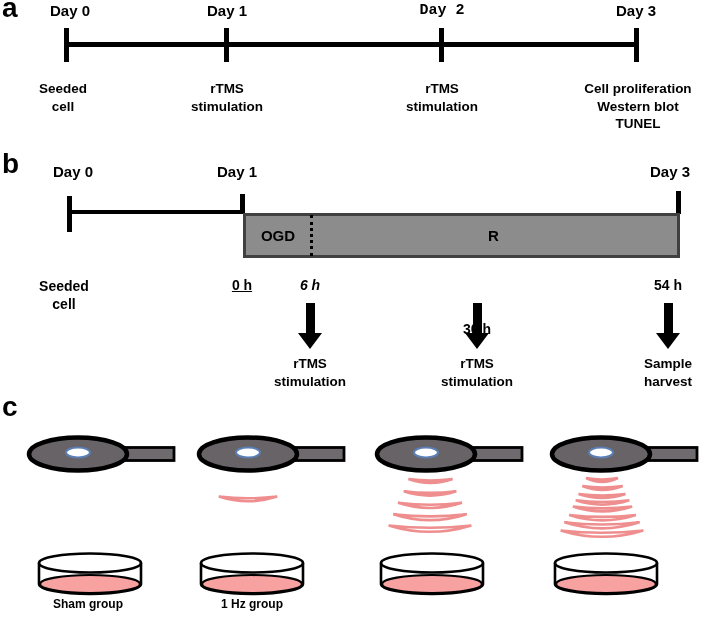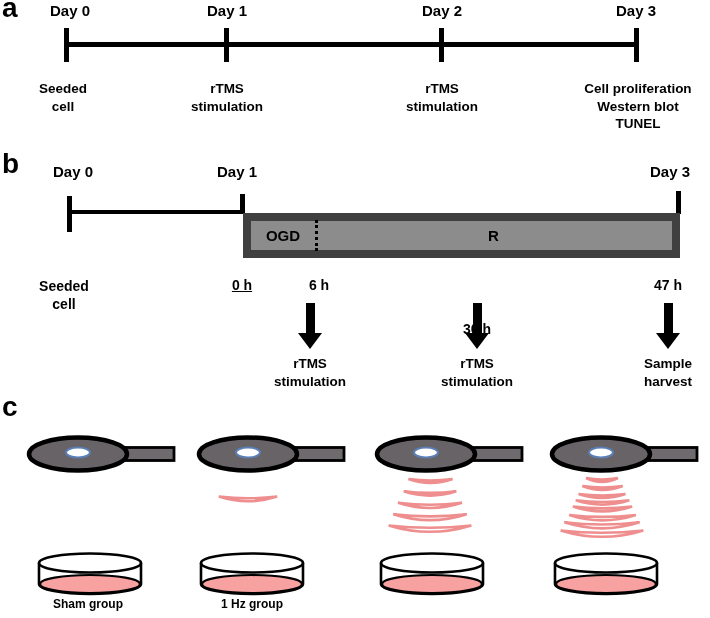--- a/index.html
+++ b/index.html
@@ -5,21 +5,21 @@
   html,body{margin:0;padding:0;background:#fff;}
   .fig{position:relative;width:710px;height:618px;background:#fff;
        font-family:"Liberation Sans",sans-serif;font-weight:bold;color:#000;overflow:hidden;}
   .panel-letter{position:absolute;left:2px;font-size:28px;font-weight:bold;line-height:1;}
   .day{position:absolute;width:90px;text-align:center;font-size:15px;}
   .tick{position:absolute;width:5px;background:#000;}
   .hline{position:absolute;height:5px;background:#000;}
   .ml{white-space:pre-line;text-align:center;line-height:1.3;}
   .evt{position:absolute;width:150px;font-size:13.5px;}
   .timebar{position:absolute;left:243px;top:213px;width:437px;height:45px;
-           background:var(--bar-gray);border:8px solid #404040;box-sizing:border-box;}
+           background:var(--bar-gray);border:3px solid #404040;box-sizing:border-box;}
   .ogd{position:absolute;left:0;top:0;width:64px;height:100%;display:flex;
        align-items:center;justify-content:center;font-size:15px;}
   .rlab{position:absolute;left:64px;right:0;top:0;height:100%;display:flex;
         align-items:center;justify-content:center;font-size:15px;}
   .dotted{position:absolute;left:64px;top:-1px;height:calc(100% + 2px);width:0;
           border-left:3px dotted #000;}
   .tlabel{position:absolute;width:80px;text-align:center;font-size:14px;top:277px;}
   .arrow{position:absolute;width:24px;display:flex;flex-direction:column;align-items:center;top:303px;}
   .shaft{width:9px;height:30px;background:#000;}
   .head{width:0;height:0;border-left:12px solid transparent;border-right:12px solid transparent;
@@ -37,21 +37,21 @@
 </style>
 </head>
 <body>
 
 <div class="fig" style="--coil-gray: #676366; --handle-gray: #6e6a6d; --ring-blue: #5b7fb4; --bar-gray: #8c8c8c; --liquid-pink: #f7a1a1;">
 
   <div class="panel-letter" style="top:-6px;">a</div>
 
   <div class="day" style="left:25px;top:2px;">Day 0</div>
   <div class="day" style="left:182px;top:2px;">Day 1</div>
-  <div class="day" style="left:397px;top:2px;">Day 2</div>
+  <div class="day" style="left:397px;top:2px;font-family:Liberation Mono, monospace;">Day 2</div>
   <div class="day" style="left:591px;top:2px;">Day 3</div>
 
   <div class="hline" style="left:65px;top:42px;width:574px;"></div>
   <div class="tick" style="left:64px;top:28px;height:34px;"></div>
   <div class="tick" style="left:224px;top:28px;height:34px;"></div>
   <div class="tick" style="left:439px;top:28px;height:34px;"></div>
   <div class="tick" style="left:634px;top:28px;height:34px;"></div>
 
   <div class="evt ml" style="left:-12px;top:80px;">Seeded
 cell</div>
@@ -76,23 +76,23 @@
 
   <div class="timebar">
     <div class="ogd">OGD</div>
     <div class="dotted"></div>
     <div class="rlab">R</div>
   </div>
 
   <div class="tlabel ml" style="left:4px;width:120px;">Seeded
 cell</div>
   <div class="tlabel" style="left:202px;text-decoration:underline;">0 h</div>
-  <div class="tlabel" style="left:279px;">6 h</div>
+  <div class="tlabel" style="left:270px;font-style:italic;">6 h</div>
   <div class="tlabel" style="left:437px;margin-top:44px;">30 h</div>
-  <div class="tlabel" style="left:628px;">47 h</div>
+  <div class="tlabel" style="left:628px;">54 h</div>
 
   <div class="arrow" style="left:298px;">
       <div class="shaft"></div>
       <div class="head"></div>
     </div>
   <div class="arrow" style="left:465px;">
       <div class="shaft"></div>
       <div class="head"></div>
     </div>
   <div class="arrow" style="left:656px;">

